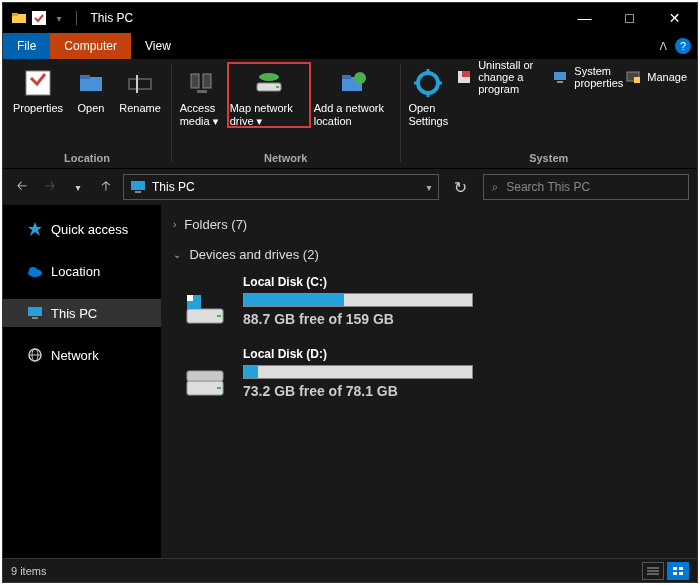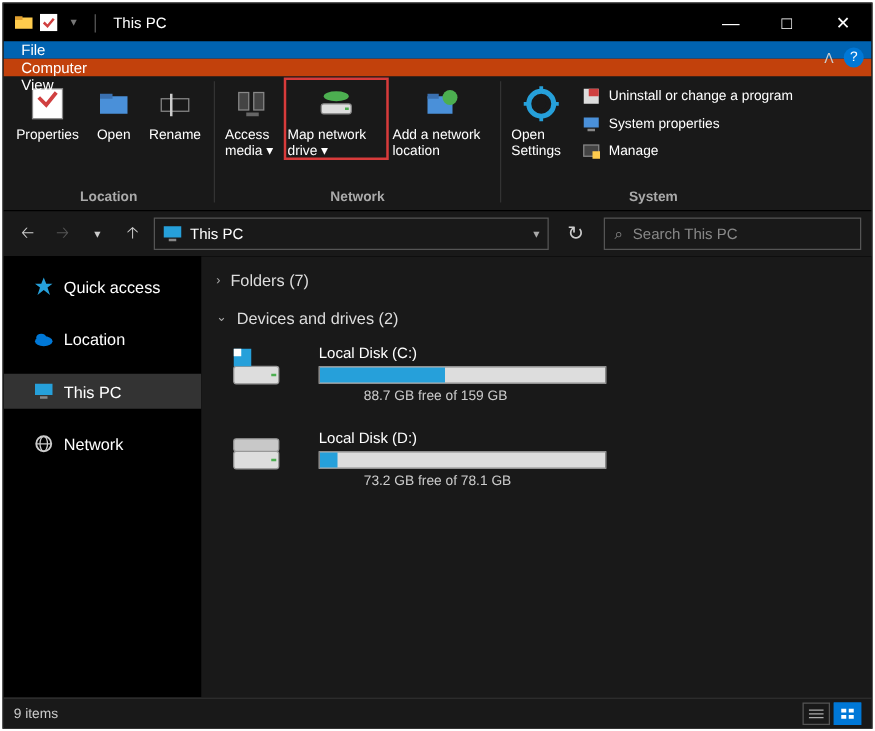--- a/index.html
+++ b/index.html
@@ -9,38 +9,38 @@
   
   .titlebar { height: 30px; background: #000; display: flex; align-items: center; font-size: 12px; }
   .titlebar .qat { display: flex; align-items: center; gap: 4px; padding-left: 8px; }
   .titlebar .qat-icon { width: 16px; height: 16px; display: flex; align-items: center; justify-content: center; }
   .titlebar .divider { color: #666; margin: 0 6px; }
   .titlebar .title { margin-left: 4px; }
   .titlebar .spacer { flex: 1; }
   .titlebar .winbtn { width: 45px; height: 30px; display: flex; align-items: center; justify-content: center; font-size: 14px; }
 
   
-  .ribbontabs { height: 26px; background: #000; display: flex; align-items: stretch; font-size: 12px; position: relative; flex-direction: column; }
+  .ribbontabs { height: 26px; background: #000; display: flex; align-items: stretch; font-size: 12px; position: relative; }
   .ribbontabs .tab { padding: 0 14px; display: flex; align-items: center; }
   .ribbontabs .tab.file { background: #0063b1; color: #fff; }
   .ribbontabs .tab.active { background: #c2410c; }
   .ribbontabs .rt-right { position: absolute; right: 6px; top: 0; height: 100%; display: flex; align-items: center; gap: 8px; }
   .help-circle { width: 16px; height: 16px; border-radius: 50%; background: #0078d7; color: #fff; font-size: 11px; display: flex; align-items: center; justify-content: center; }
 
   
   .ribbon { background: #191919; height: 110px; display: flex; border-bottom: 1px solid #000; }
   .ribbon-group { display: flex; flex-direction: column; justify-content: space-between; align-items: center; padding: 4px 6px 2px; }
   .ribbon-group .buttons { display: flex; gap: 2px; align-items: flex-start; height: 84px; }
   .ribbon-group .glabel { font-size: 11px; color: #aaa; padding-bottom: 2px; font-weight: bold; }
   .ribbon-sep { width: 1px; background: #333; margin: 6px 0; }
   .rbtn { display: flex; flex-direction: column; align-items: center; width: 58px; padding: 4px 2px 0; font-size: 11px; text-align: left; line-height: 1.15; gap: 3px; }
   .rbtn .ricon { width: 32px; height: 32px; display: flex; align-items: center; justify-content: center; }
   .rbtn.wide { width: 82px; }
   .rbtn.highlighted { outline: 2px solid #d83b3b; outline-offset: -1px; }
-  .rlist { display: flex; flex-direction: column; gap: 2px; padding: 4px 4px 0; font-size: 11px; }
+  .rlist { display: flex; flex-direction: row; gap: 2px; padding: 4px 4px 0; font-size: 11px; }
   .rlist .ritem { display: flex; align-items: center; gap: 6px; height: 20px; }
   .rlist .ritem .mini { width: 16px; height: 16px; }
 
   
   .navbar { height: 36px; background: #191919; display: flex; align-items: center; gap: 6px; padding: 0 8px; }
   .navbtn { width: 22px; height: 24px; display: flex; align-items: center; justify-content: center; color: #ccc; font-size: 13px; }
   .navbtn.dis { color: #555; }
   .addrbox { flex: 1.6; height: 26px; background: #191919; border: 1px solid #555; display: flex; align-items: center; gap: 6px; padding: 0 6px; font-size: 12px; }
   .addrbox .pcicon { width: 16px; height: 16px; }
   .addrbox .spacer2 { flex: 1; }
@@ -52,27 +52,27 @@
   .mainarea { flex: 1; display: flex; background: #000; overflow: hidden; }
   .sidebar { width: 158px; background: #000; padding: 10px 0; font-size: 13px; }
   .sidebar .sitem { height: 28px; display: flex; align-items: center; gap: 8px; padding-left: 24px; }
   .sidebar .sitem.selected { background: #333; }
   .sidebar .sicon { width: 16px; height: 16px; }
   .sidebar .sgap { height: 14px; }
 
   .content { flex: 1; background: #191919; padding: 4px 12px; font-size: 13px; overflow-y: auto; }
   .section-head { height: 30px; display: flex; align-items: center; gap: 8px; color: #ddd; }
   .chev { font-size: 10px; color: #aaa; }
-  .drive { display: flex; align-items: flex-start; gap: 28px; padding: 6px 10px 14px 10px; }
+  .drive { display: flex; align-items: flex-end; gap: 16px; padding: 6px 10px 14px 10px; font-weight: bold; }
   .drive .dicon { width: 44px; height: 36px; }
   .drive .dinfo { flex: 1; max-width: 240px; }
   .drive .dname { font-size: 12px; margin-bottom: 4px; }
   .drive .bar { height: 14px; width: 230px; background: #ddd; position: relative; border: 1px solid #888; }
   .drive .bar .fill { position: absolute; left: 0; top: 0; bottom: 0; background: #26a0da; }
-  .drive .dfree { font-size: 11px; color: #ccc; margin-top: 4px; margin-left: 36px; }
+  .drive .dfree { font-size: 14px; color: #ccc; margin-top: 4px; }
 
   
   .statusbar { height: 24px; background: #191919; border-top: 1px solid #333; display: flex; align-items: center; font-size: 11px; color: #ccc; padding: 0 8px; }
   .statusbar .spacer { flex: 1; }
   .statusbar .viewbtn { width: 22px; height: 18px; border: 1px solid #555; margin-left: 3px; display: flex; align-items: center; justify-content: center; }
   .statusbar .viewbtn.active { background: #0078d7; border-color: #0078d7; }
 
 </style>
 </head>
 <body>

